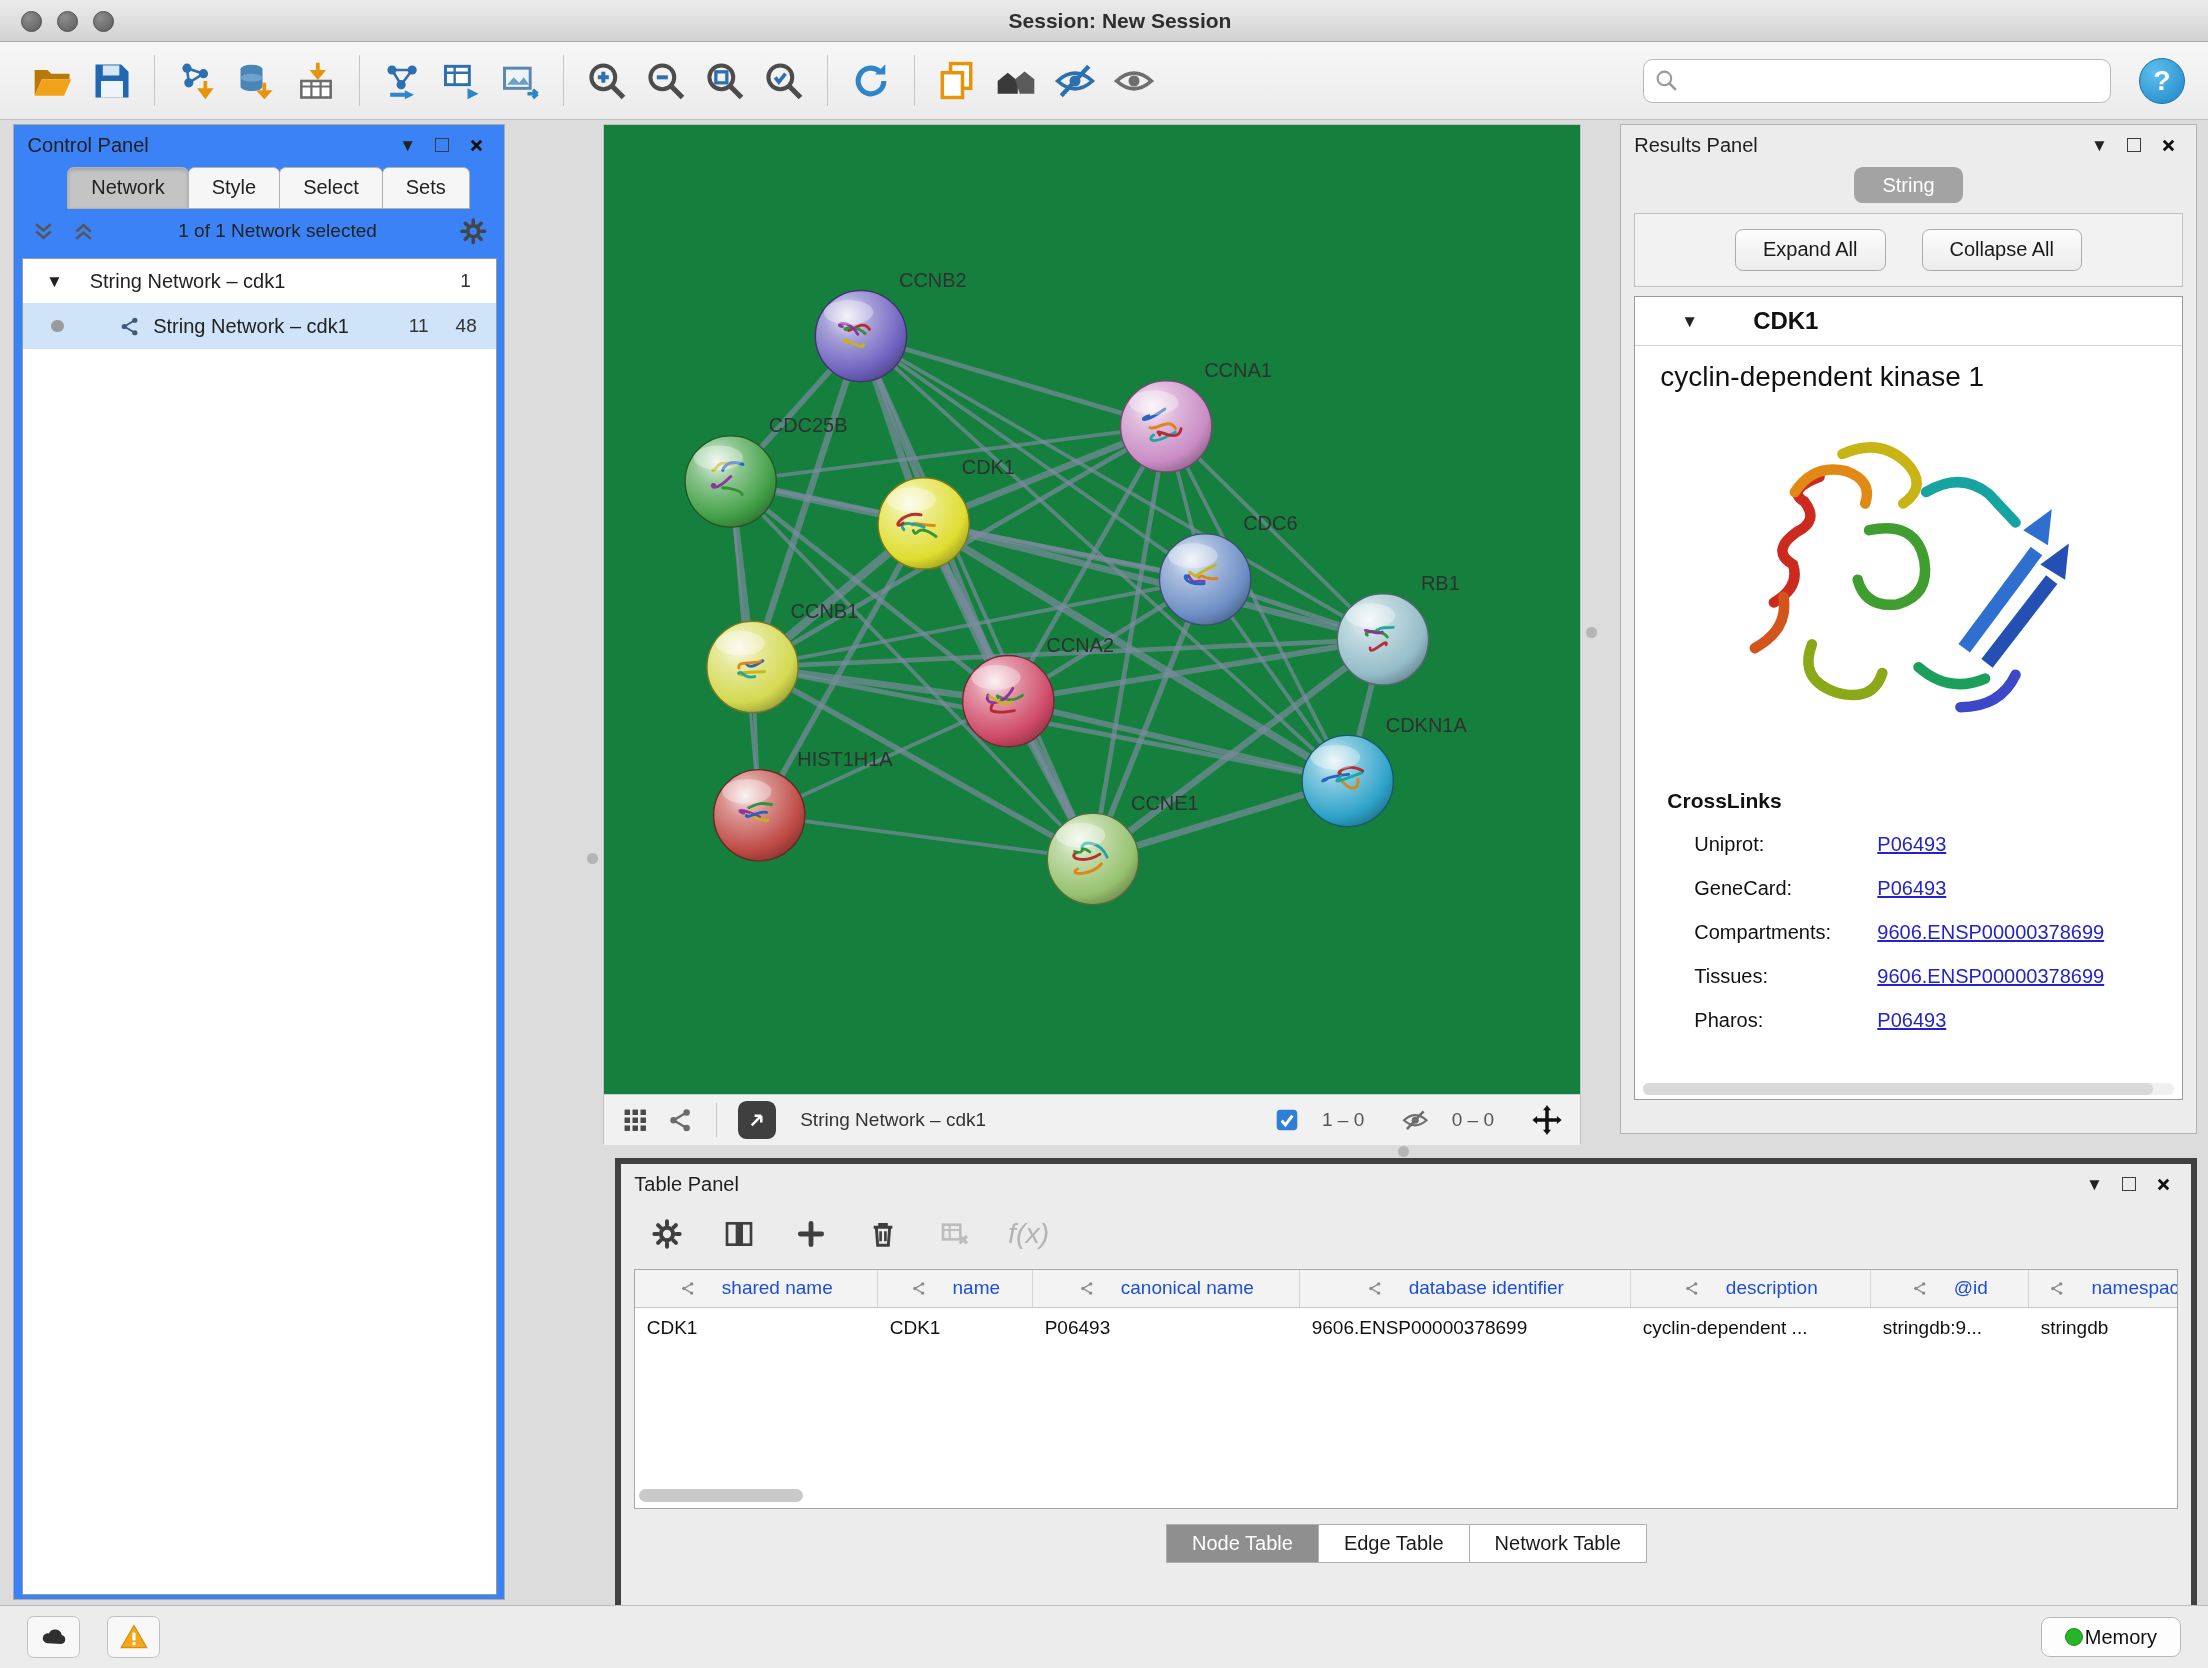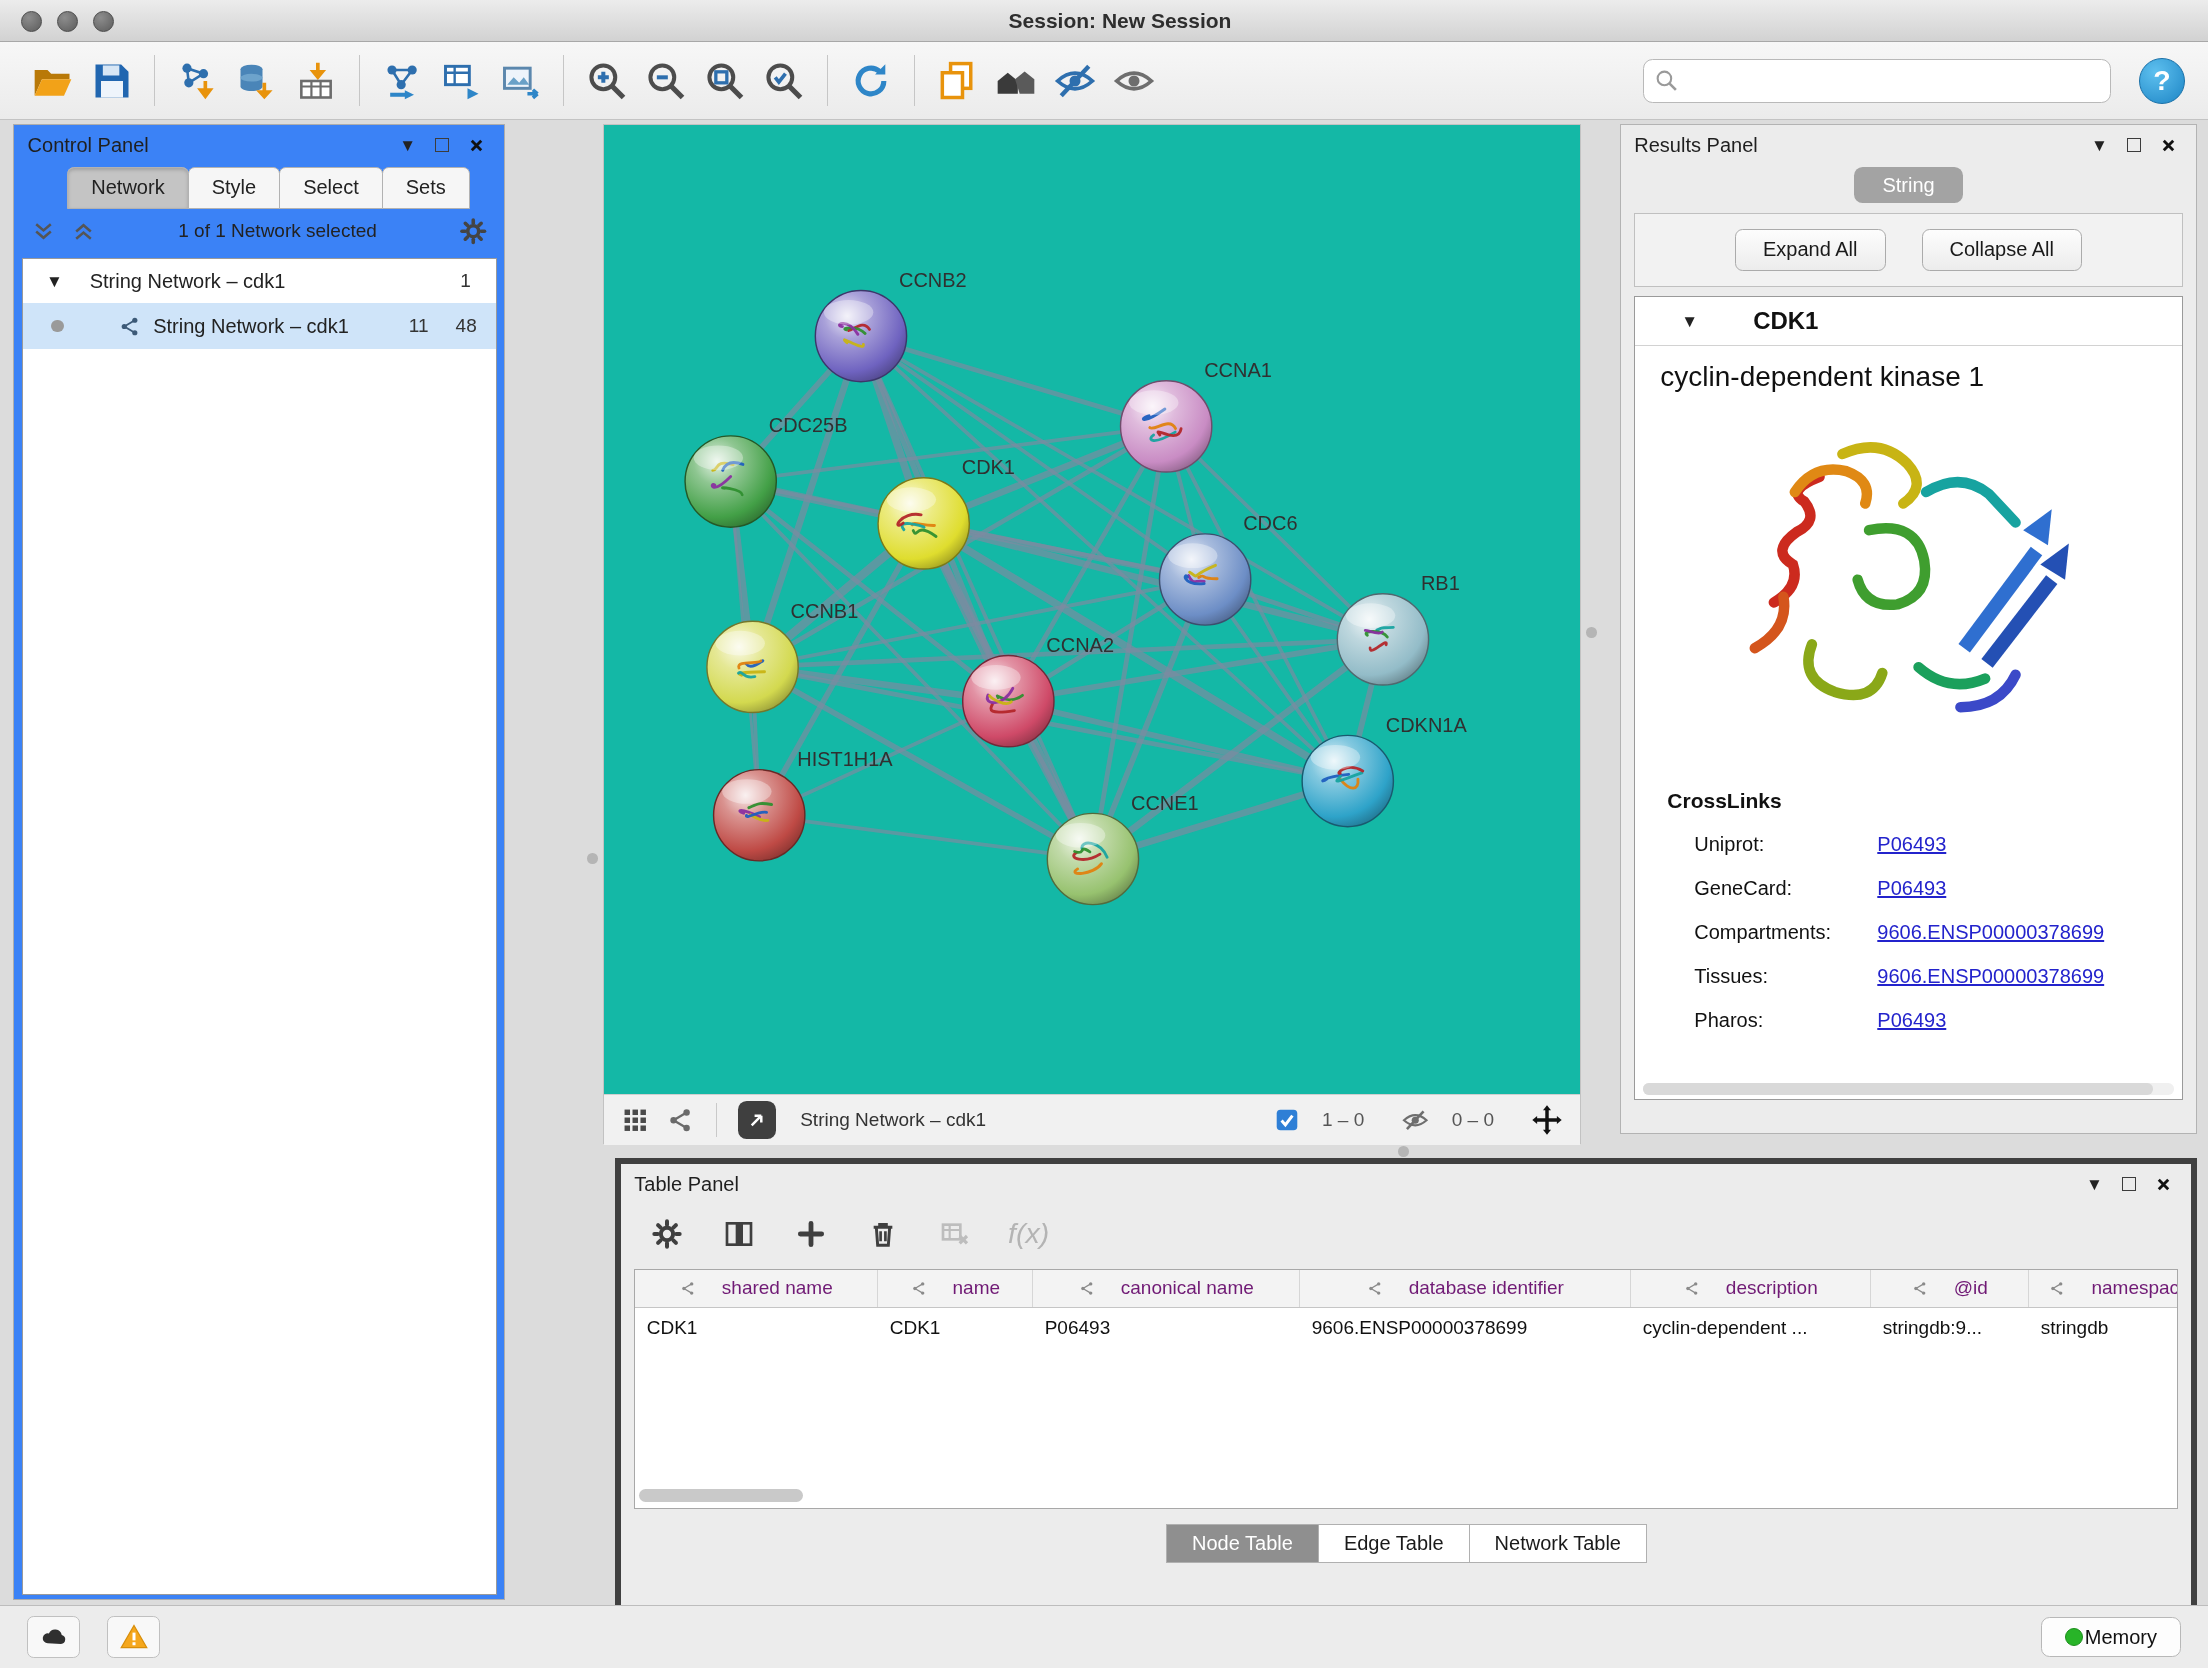--- a/index.html
+++ b/index.html
@@ -70,21 +70,21 @@
   .tree-row1 .lbl { margin-left: 27px; }
   .tree-row1 .cnt { margin-left: auto; color: #333; font-size: 19px; }
   .tree-row2 { height: 46px; display: flex; align-items: center; background: #cfe4f9; font-size: 20px; }
   .tree-row2 .dot { width: 12.4px; height: 12.4px; border-radius: 50%; background: #9a9a9a; margin-left: 28.5px; }
   .tree-row2 .shr { margin-left: 55px; display: flex; }
   .tree-row2 .lbl { margin-left: 11.4px; }
   .tree-row2 .cnts { margin-left: auto; margin-right: 19px; display: flex; gap: 27px; color: #333; font-size: 19px; }
 
   
   .network-wrap { position: absolute; left: 603px; top: 124px; width: 978px; height: 1020px;
-    background: #14b8a6; border: 1px solid #c2c2c2; }
+    background: #15803d; border: 1px solid #c2c2c2; }
   .network-canvas { width: 976px; height: 966px; }
   .net-status { height: 51px; background: #f1f1f1; border-top: 1px solid #cfcfcf;
     display: flex; align-items: center; padding: 0 17px; gap: 17px; }
   .ns-sep { width: 1px; height: 34px; background: #c9c9c9; margin: 0 3.8px; }
   .ns-darkbtn { width: 38px; height: 38px; border-radius: 8.6px; background: #3f3f3f;
     display: flex; align-items: center; justify-content: center; cursor: pointer; }
   .ns-title { font-size: 19px; color: #333; margin-left: 7.6px; }
   .ns-right { margin-left: auto; display: flex; align-items: center; gap: 22px; }
   .ns-count { font-size: 19px; color: #555; margin-right: 15px; }
 
@@ -115,21 +115,21 @@
   .table-panel { position: absolute; left: 615px; top: 1158px; width: 1582px; height: 573px;
     background: #ececec; border: 6px solid #404040; }
   .tp-toolbar { height: 59px; display: flex; align-items: center; padding-left: 27px; gap: 34px; }
   .tp-ic { width: 38px; height: 38px; display: flex; align-items: center; justify-content: center; cursor: pointer; }
   .tp-fx { font-family: Liberation Sans, sans-serif; font-style: italic;
     font-size: 28.5px; color: #b4b4b4; }
   .tp-table { margin: 5.7px 13.3px 0; background: #fff; border: 1px solid #a8a8a8; height: 240px;
     overflow: hidden; position: relative; }
   .tp-head { display: flex; height: 38px; background: #f3f3f3; border-bottom: 1px solid #c5c5c5; }
   .th { display: flex; align-items: center; justify-content: center; gap: 25px;
-    border-right: 1px solid #d6d6d6; font-size: 19px; color: #701a75; overflow: hidden; white-space: nowrap; flex: none; }
+    border-right: 1px solid #d6d6d6; font-size: 19px; color: #1d4ed8; overflow: hidden; white-space: nowrap; flex: none; }
   .tr { display: flex; height: 40px; }
   .td { padding-left: 11.4px; font-size: 19px; color: #111; display: flex; align-items: center;
     overflow: hidden; white-space: nowrap; flex: none; }
   .tp-scroll { position: absolute; bottom: 5.7px; left: 3.8px; right: 3.8px; height: 13.3px; }
   .tp-scroll .thumb { width: 164px; height: 13.3px; background: #c9c9c9; border-radius: 6.7px; }
   .tp-tabs { display: flex; justify-content: center; margin-top: 15px; }
   .tp-tab { padding: 7px 25px; font-size: 20px; background: #fff; border: 1px solid #b0b0b0;
     margin-right: -1px; cursor: pointer; color: #1a1a1a; }
   .tp-tab.active { background: #8f8f8f; color: #fff; }
 

